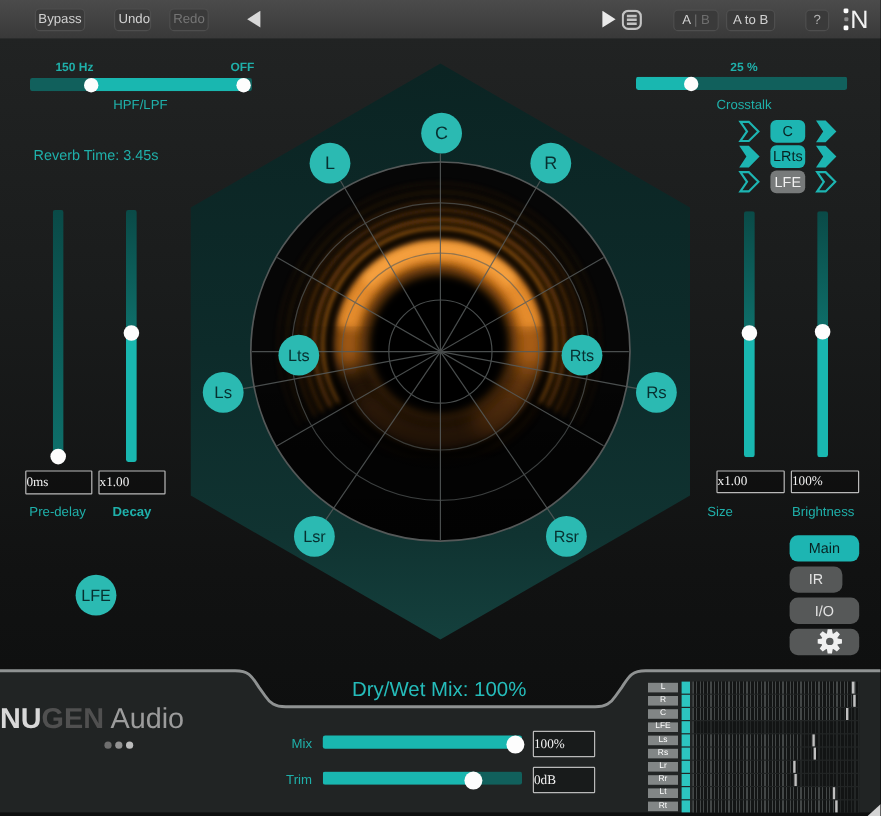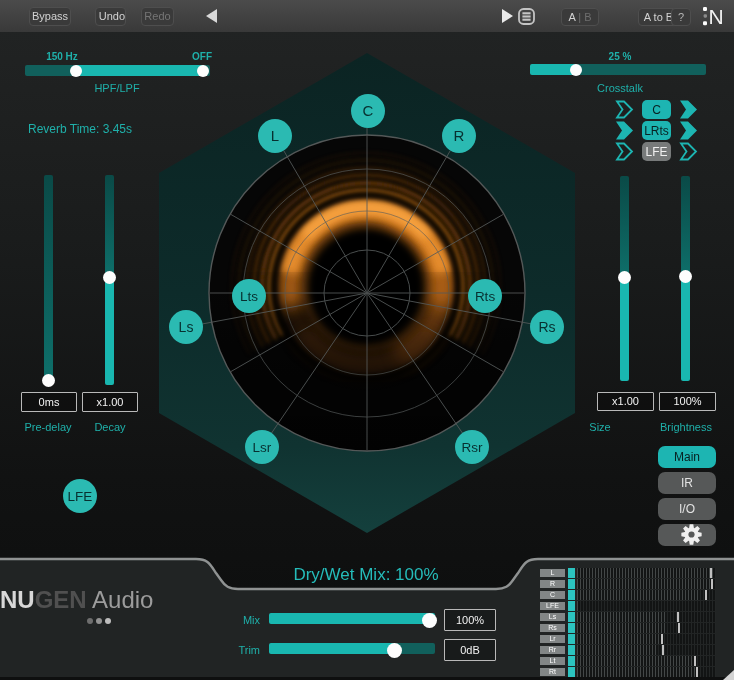--- a/index.html
+++ b/index.html
@@ -10,21 +10,21 @@
   .abs{position:absolute;}
   
   #topbar{position:absolute;left:0;top:0;width:734px;height:32px;
           background:linear-gradient(180deg,#4b4b4b,#393939);}
   .tbtn{position:absolute;top:7px;height:19px;border-radius:4px;
         background:#3a3a3a;border:1px solid #4e4e4e;color:#d2d2d2;
         font-size:11px;text-align:center;line-height:17px;}
   .teal{color:#1fb0aa;}
   .vlabel{position:absolute;color:#1fb0aa;font-size:11px;text-align:center;}
   .vbox{position:absolute;border:1px solid #b9b9b9;border-radius:1px;color:#f2f2f2;
-        font-size:11px;text-align:center;background:rgba(0,0,0,0.25);}
+        font-size:11px;background:rgba(0,0,0,0.25);font-family:Liberation Serif, serif;}
   .vtrack{position:absolute;width:9px;border-radius:2px;overflow:hidden;}
   .handle{position:absolute;width:13px;height:13px;border-radius:50%;background:#fdfdfd;}
   .hseg{position:absolute;top:0;height:100%;}
   .mrow-label{position:absolute;width:25px;height:8px;background:#828686;color:#fff;
               font-size:7px;text-align:center;line-height:8px;}
 </style>
 </head>
 <body>
 <div id="app">
 
@@ -133,21 +133,21 @@
     <svg class="abs" style="left:500px;top:9px;" width="15" height="15">
         <polygon points="2,0 2,14 13,7" fill="#e9e9e9"></polygon>
       </svg>
     <svg class="abs" style="left:518px;top:8px;" width="18" height="18">
       <rect x="1" y="1" width="15" height="15" rx="4.5" fill="none" stroke="#c4c4c4" stroke-width="1.8"></rect>
       <line x1="4.4" y1="5.3" x2="12.6" y2="5.3" stroke="#c4c4c4" stroke-width="2.1"></line>
       <line x1="4.4" y1="8.5" x2="12.6" y2="8.5" stroke="#c4c4c4" stroke-width="2.1"></line>
       <line x1="4.4" y1="11.7" x2="12.6" y2="11.7" stroke="#c4c4c4" stroke-width="2.1"></line>
     </svg>
     <div class="tbtn" style="left:561px;width:38px;top:8px;height:18px;">A<span style="color:#6e6e6e;"> | B</span></div>
-    <div class="tbtn" style="left:605px;width:41px;top:8px;height:18px;margin-left:33px;">A to B</div>
+    <div class="tbtn" style="left:605px;width:41px;top:8px;height:18px;">A to B</div>
     <div class="tbtn" style="left:671px;width:20px;top:8px;height:18px;color:#b5b5b5;">?</div>
     <svg class="abs" style="left:700px;top:0px;" width="30" height="30">
       <rect x="3" y="7" width="4" height="4" rx="1.2" fill="#fdfdfd"></rect>
       <rect x="3.6" y="14.3" width="3.4" height="3.4" rx="1.1" fill="#8b8b8b"></rect>
       <rect x="3" y="21.3" width="4" height="4" rx="1.2" fill="#fdfdfd"></rect>
       <text x="8.6" y="23.6" fill="#f2f2f2" font-size="21" font-family="Liberation Sans,sans-serif">N</text>
     </svg>
   </div>
 
   <div class="vlabel" style="left:30px;top:51px;width:64px;font-weight:bold;font-size:10px;">150 Hz</div>
@@ -168,21 +168,21 @@
   </div>
   <div class="handle" style="left:42px;top:374px;"></div>
   <div class="vtrack" style="left:105px;top:175px;height:210px;">
     <div style="position:absolute;top:0;width:100%;height:102px;background:linear-gradient(180deg,#0a4a47,#0e6f6a);"></div>
     <div style="position:absolute;top:102px;width:100%;height:108px;background:#19b7b0;"></div>
   </div>
   <div class="handle" style="left:103px;top:271px;"></div>
   <div class="vbox" style="left:21px;top:392px;width:56px;height:20px;line-height:18px;">0ms</div>
   <div class="vbox" style="left:82px;top:392px;width:56px;height:20px;line-height:18px;">x1.00</div>
   <div class="vlabel" style="left:8px;top:421px;width:80px;">Pre-delay</div>
-  <div class="vlabel" style="left:70px;top:421px;width:80px;">Decay</div>
+  <div class="vlabel" style="left:70px;top:421px;width:80px;font-weight:bold;">Decay</div>
 
   <div class="vlabel" style="left:580px;top:51px;width:80px;font-weight:bold;font-size:10px;">25 %</div>
   <div class="abs" style="left:530px;top:64px;width:176px;height:11px;border-radius:2px;overflow:hidden;">
     <div class="hseg" style="left:0;width:46px;background:#19b7b0;"></div>
     <div class="hseg" style="left:46px;width:130px;background:#11605c;"></div>
   </div>
   <div class="handle" style="left:570px;top:64px;width:12px;height:12px;"></div>
   <div class="vlabel" style="left:580px;top:82px;width:80px;">Crosstalk</div>
 
   <svg class="abs" style="left:612px;top:98px;" width="110" height="68" viewBox="0 0 110 68">
@@ -215,21 +215,21 @@
     <div style="position:absolute;top:0;width:100%;height:101px;background:linear-gradient(180deg,#0a4a47,#0e6f6a);"></div>
     <div style="position:absolute;top:101px;width:100%;height:104px;background:#19b7b0;"></div>
   </div>
   <div class="handle" style="left:679px;top:270px;"></div>
   <div class="vbox" style="left:597px;top:392px;width:57px;height:19px;line-height:17px;">x1.00</div>
   <div class="vbox" style="left:659px;top:392px;width:57px;height:19px;line-height:17px;">100%</div>
   <div class="vlabel" style="left:560px;top:421px;width:80px;">Size</div>
   <div class="vlabel" style="left:646px;top:421px;width:80px;">Brightness</div>
 
   <div class="abs" style="left:658px;top:446px;width:58px;height:22px;border-radius:7px;background:#1db5b2;color:#082222;font-size:12px;text-align:center;line-height:22px;">Main</div>
-  <div class="abs" style="left:658px;top:472px;width:58px;height:22px;border-radius:7px;background:#565858;color:#e2e2e2;font-size:12px;text-align:center;line-height:22px;">IR</div>
+  <div class="abs" style="left:658px;top:472px;width:44px;height:22px;border-radius:7px;background:#565858;color:#e2e2e2;font-size:12px;text-align:center;line-height:22px;">IR</div>
   <div class="abs" style="left:658px;top:498px;width:58px;height:22px;border-radius:7px;background:#565858;color:#e2e2e2;font-size:12px;text-align:center;line-height:22px;">I/O</div>
   <div class="abs" style="left:658px;top:524px;width:58px;height:22px;border-radius:7px;background:#565858;"></div>
   <svg class="abs" style="left:681px;top:524px;" width="21" height="21" viewBox="0 0 21 21">
     <path d="M8.11 3.92 L8.71 0.36 L12.29 0.36 L12.89 3.92 L13.46 4.16 L16.41 2.06 L18.94 4.59 L16.84 7.54 L17.08 8.11 L20.64 8.71 L20.64 12.29 L17.08 12.89 L16.84 13.46 L18.94 16.41 L16.41 18.94 L13.46 16.84 L12.89 17.08 L12.29 20.64 L8.71 20.64 L8.11 17.08 L7.54 16.84 L4.59 18.94 L2.06 16.41 L4.16 13.46 L3.92 12.89 L0.36 12.29 L0.36 8.71 L3.92 8.11 L4.16 7.54 L2.06 4.59 L4.59 2.06 L7.54 4.16 Z" fill="#f0f0f0"></path>
     <circle cx="10.5" cy="10.5" r="3.1" fill="#565858"></circle>
   </svg>
 
   <svg class="abs" style="left:0;top:540px;" width="734" height="140" viewBox="0 0 734 140">
     <path d="M0 19 H196 C208 19 210 24 216 33 L221 40 C225 46 229 49 238 49 H496 C505 49 509 46 513 40 L518 33 C524 24 526 19 538 19 H734 V140 H0 Z" fill="#212424"></path>
     <path d="M0 19 H196 C208 19 210 24 216 33 L221 40 C225 46 229 49 238 49 H496 C505 49 509 46 513 40 L518 33 C524 24 526 19 538 19 H734" fill="none" stroke="#8f9292" stroke-width="2.4"></path>

